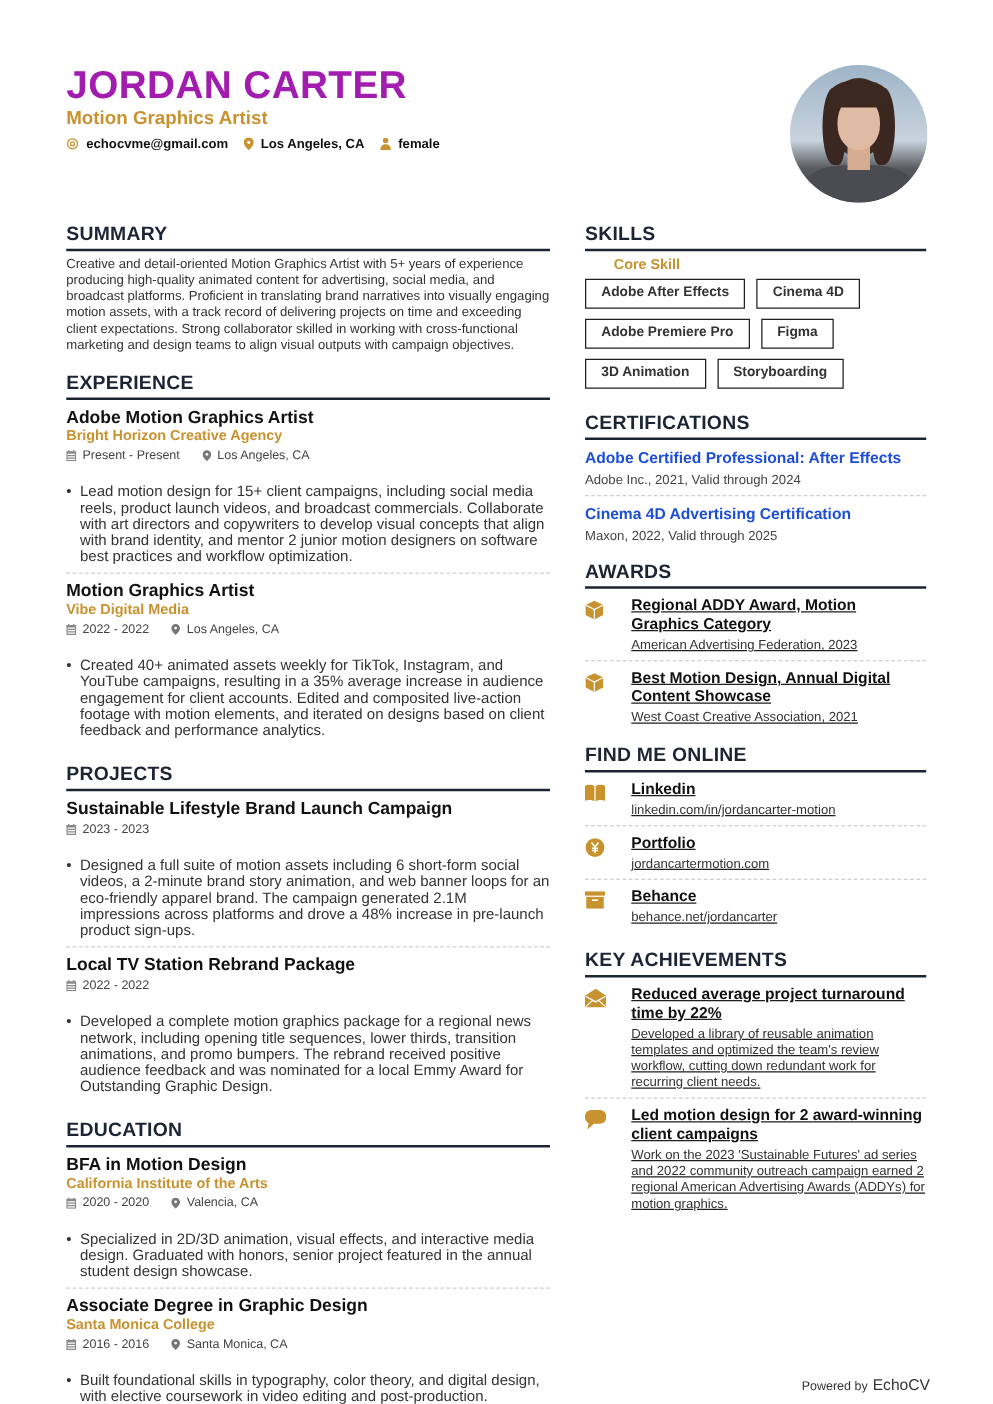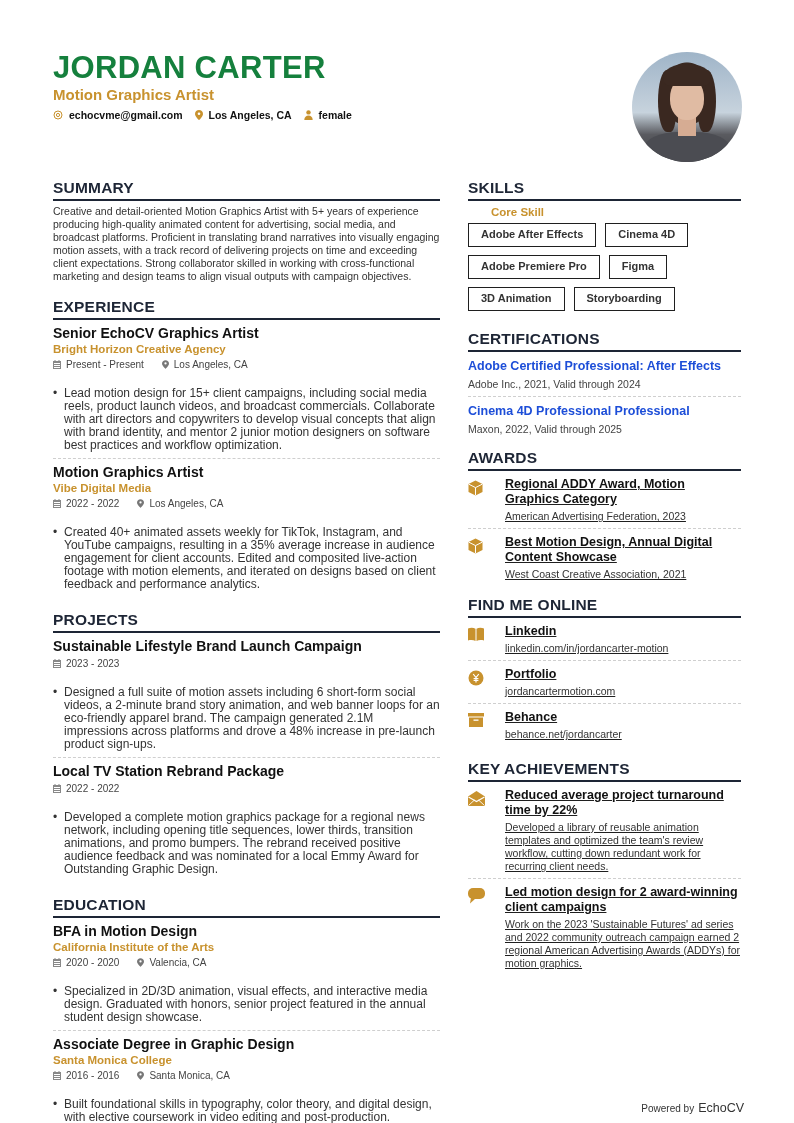--- a/index.html
+++ b/index.html
@@ -2,21 +2,21 @@
 <html><head>
 <meta charset="utf-8">
 <style>
   * { box-sizing: border-box; margin: 0; padding: 0; }
   html, body { width: 794px; height: 1123px; background: #ffffff; }
   body { font-family: "Liberation Sans", "DejaVu Sans", sans-serif; color: #1f1f1f; position: relative; overflow: hidden; }
   .page { position: relative; width: 794px; height: 1123px; }
 
   
   .header { position: absolute; left: 53px; top: 50px; width: 560px; }
-  .name { font-size: 31px; font-weight: 700; color: #15803d; letter-spacing: 0.3px; line-height: 36px; }
+  .name { font-size: 31px; font-weight: 700; color: #a21caf; letter-spacing: 0.3px; line-height: 36px; }
   .role { font-size: 15px; font-weight: 700; color: #c8922e; line-height: 18px; margin-top: 0px; }
   .contacts { display: flex; align-items: center; margin-top: 5px; font-size: 10.5px; font-weight: 700; color: #111; }
   .contact { display: flex; align-items: center; margin-right: 12px; }
   .contact svg { margin-right: 6px; }
   .photo { position: absolute; left: 632px; top: 52px; width: 110px; height: 110px; border-radius: 50%; overflow: hidden;
     background: radial-gradient(circle at 50% 42%, #d9b59c 0 15%, transparent 16%),
                 radial-gradient(ellipse at 50% 38%, #3b2a22 0 32%, transparent 33%),
                 linear-gradient(180deg, #9fb4c8 0%, #c7d3dd 55%, #5a5b60 75%, #3e3f44 100%); }
   .photo .face { position: absolute; left: 38px; top: 24px; width: 34px; height: 44px; border-radius: 50% 50% 46% 46%; background: #e0bba3; }
   .photo .hair-l { position: absolute; left: 26px; top: 18px; width: 18px; height: 62px; border-radius: 50% 20% 30% 50%; background: #3a2820; }
@@ -112,21 +112,21 @@
 
     <div class="section">
       <div class="section-title">SUMMARY</div>
       <p class="summary">Creative and detail-oriented Motion Graphics Artist with 5+ years of experience producing high-quality animated content for advertising, social media, and broadcast platforms. Proficient in translating brand narratives into visually engaging motion assets, with a track record of delivering projects on time and exceeding client expectations. Strong collaborator skilled in working with cross-functional marketing and design teams to align visual outputs with campaign objectives.</p>
     </div>
 
     <div class="section">
       <div class="section-title">EXPERIENCE</div>
 
       <div class="entry">
-        <div class="entry-title">Senior EchoCV Graphics Artist</div>
+        <div class="entry-title">Adobe Motion Graphics Artist</div>
         <div class="entry-sub">Bright Horizon Creative Agency</div>
         <div class="meta">
           <span class="m">
             <svg width="8" height="9" viewBox="0 0 8 9">
                 <rect x="0" y="1" width="8" height="8" fill="#888"></rect>
                 <rect x="1" y="3" width="6" height="1" fill="#fff"></rect>
                 <rect x="1" y="5" width="6" height="1" fill="#fff"></rect>
                 <rect x="1" y="7" width="6" height="1" fill="#fff"></rect>
                 <rect x="1.5" y="0" width="1" height="2" fill="#888"></rect>
                 <rect x="5.5" y="0" width="1" height="2" fill="#888"></rect>
@@ -299,21 +299,21 @@
     </div>
 
     <div class="section" style="margin-bottom:10px;">
       <div class="section-title">CERTIFICATIONS</div>
       <div class="cert" style="padding:2px 0 4px;">
         <div class="cert-title">Adobe Certified Professional: After Effects</div>
         <div class="cert-sub">Adobe Inc., 2021, Valid through 2024</div>
       </div>
       <div class="divider"></div>
       <div class="cert" style="padding:2px 0 2px;">
-        <div class="cert-title">Cinema 4D Professional Professional</div>
+        <div class="cert-title">Cinema 4D Advertising Certification</div>
         <div class="cert-sub">Maxon, 2022, Valid through 2025</div>
       </div>
     </div>
 
     <div class="section" style="margin-bottom:10px;">
       <div class="section-title">AWARDS</div>
       <div class="icon-item">
         <div class="ic"><svg width="15" height="16" viewBox="0 0 15 16">
               <path d="M7.5 0.5 14.5 4v8l-7 3.5L0.5 12V4z" fill="#c8922e"></path>
               <path d="M0.8 4.2 7.5 7.6 14.2 4.2M7.5 7.6v7.6" stroke="#fff" stroke-width="1" fill="none"></path>

